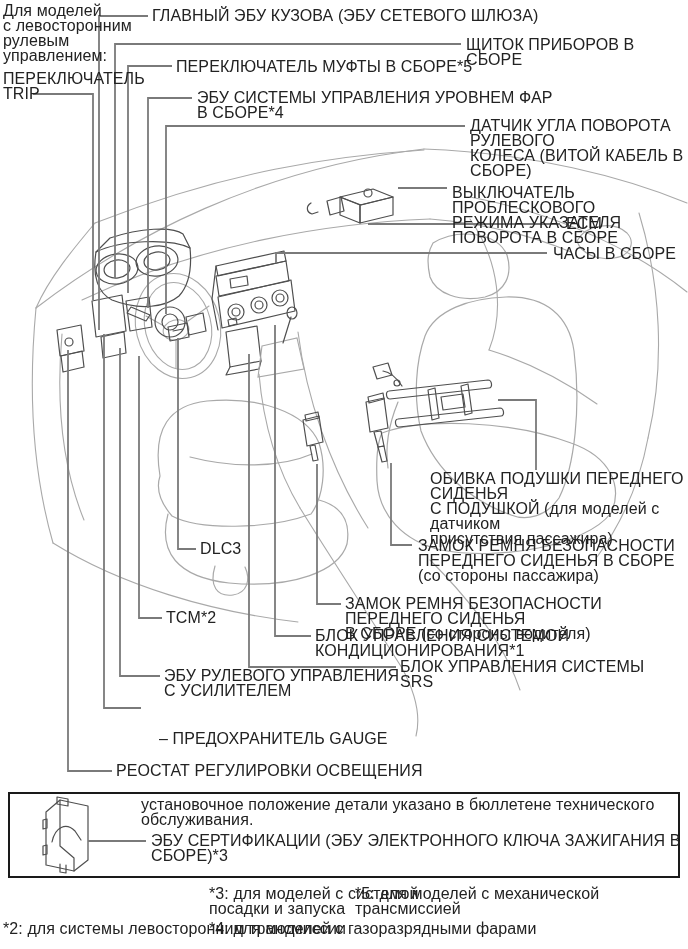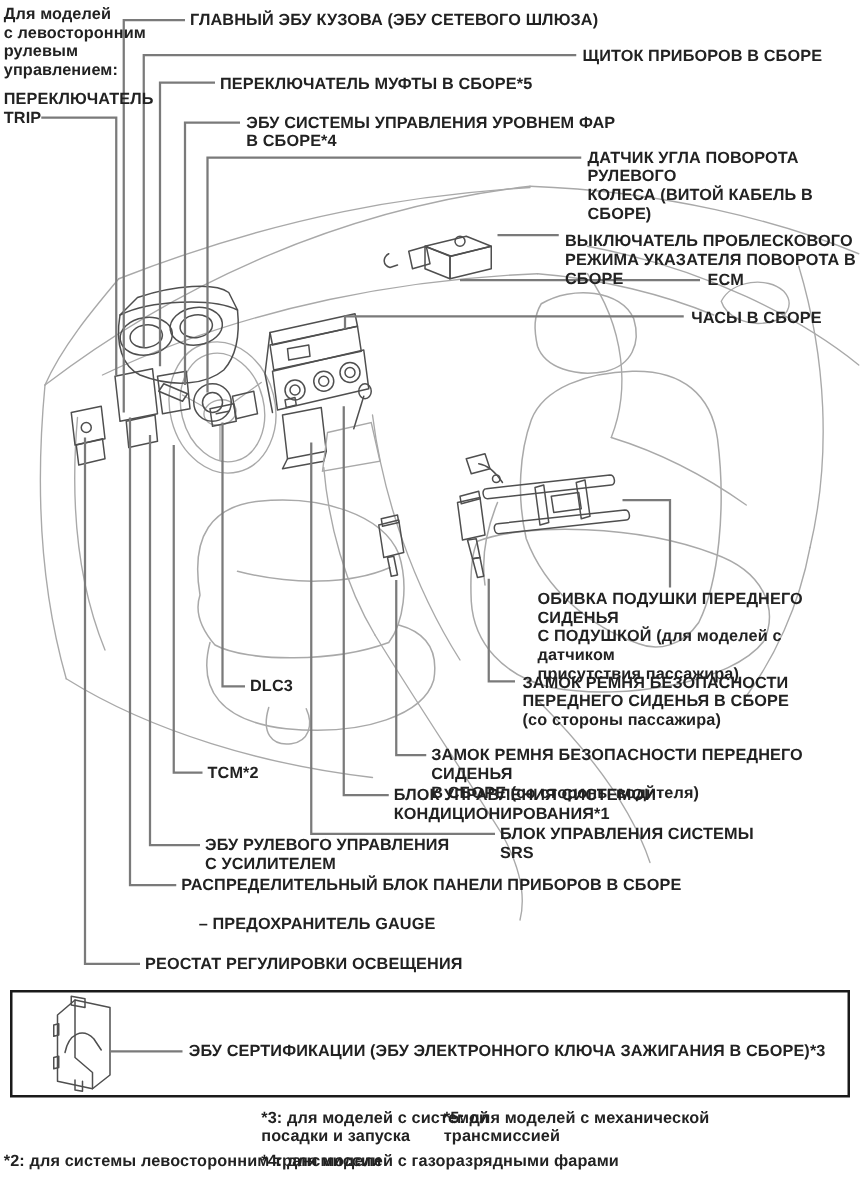--- a/index.html
+++ b/index.html
@@ -2,22 +2,22 @@
 <html><head>
 <meta charset="utf-8">
 <style>
   html,body{margin:0;padding:0;background:#ffffff;}
   .page{
     position:relative;width:688px;height:949px;background:#ffffff;
     font-family:"Liberation Sans",sans-serif;overflow:hidden;
   }
   .page svg{position:absolute;left:0;top:0;}
   .lbl{
-    position:absolute;font-size:13px;line-height:15px;color:#222222;
-    white-space:pre-line;letter-spacing:0.1px;font-weight:bold;
+    position:absolute;font-size:16px;line-height:15px;color:#222222;
+    white-space:pre-line;letter-spacing:0.1px;
   }
   .ln  {stroke:#a9a9a9;stroke-width:1.1;fill:none;stroke-linecap:round;}
   .seat{stroke:#a9a9a9;stroke-width:1.2;fill:none;stroke-linecap:round;}
   .cmp {stroke:#4f4f4f;stroke-width:1.2;fill:none;stroke-linejoin:round;stroke-linecap:round;}
   .ldr {stroke:#7a7a7a;stroke-width:1.8;fill:none;stroke-linejoin:miter;}
   .notebox{
     position:absolute;left:8px;top:792px;width:668px;height:82px;
     border:2px solid #1a1a1a;background:transparent;
   }
 </style>
@@ -212,25 +212,25 @@
   <div class="lbl" style="left:200px;top:541px">DLC3</div>
   <div class="lbl" style="left:166px;top:610px">TCM*2</div>
   <div class="lbl" style="left:345px;top:596px">ЗАМОК РЕМНЯ БЕЗОПАСНОСТИ ПЕРЕДНЕГО СИДЕНЬЯ
 В СБОРЕ (со стороны водителя)</div>
   <div class="lbl" style="left:315px;top:628px">БЛОК УПРАВЛЕНИЯ СИСТЕМОЙ
 КОНДИЦИОНИРОВАНИЯ*1</div>
   <div class="lbl" style="left:400px;top:659px">БЛОК УПРАВЛЕНИЯ СИСТЕМЫ
 SRS</div>
   <div class="lbl" style="left:164px;top:668px">ЭБУ РУЛЕВОГО УПРАВЛЕНИЯ
 С УСИЛИТЕЛЕМ</div>
-  <div class="lbl" style="left:145px;top:700px">РАСПРЕДЕЛИТЕЛЬНЫЙ БЛОК ПАНЕЛИ ПРИБОРОВ В СБОРЕ</div>
   <div class="lbl" style="left:159px;top:731px">– ПРЕДОХРАНИТЕЛЬ GAUGE</div>
   <div class="lbl" style="left:116px;top:763px">РЕОСТАТ РЕГУЛИРОВКИ ОСВЕЩЕНИЯ</div>
 
   <div class="notebox"></div>
+  <div class="lbl" style="left:141px;top:797px">установочное положение детали указано в бюллетене технического обслуживания.</div>
   <div class="lbl" style="left:151px;top:833px">ЭБУ СЕРТИФИКАЦИИ (ЭБУ ЭЛЕКТРОННОГО КЛЮЧА ЗАЖИГАНИЯ В СБОРЕ)*3</div>
 
   <div class="lbl" style="left:3px;top:921px">*2: для системы левосторонним трансмиссии</div>
   <div class="lbl" style="left:209px;top:886px">*3: для моделей с системой
 посадки и запуска</div>
   <div class="lbl" style="left:209px;top:921px">*4: для моделей с газоразрядными фарами</div>
   <div class="lbl" style="left:355px;top:886px">*5: для моделей с механической
 трансмиссией</div>
 
 </div>

